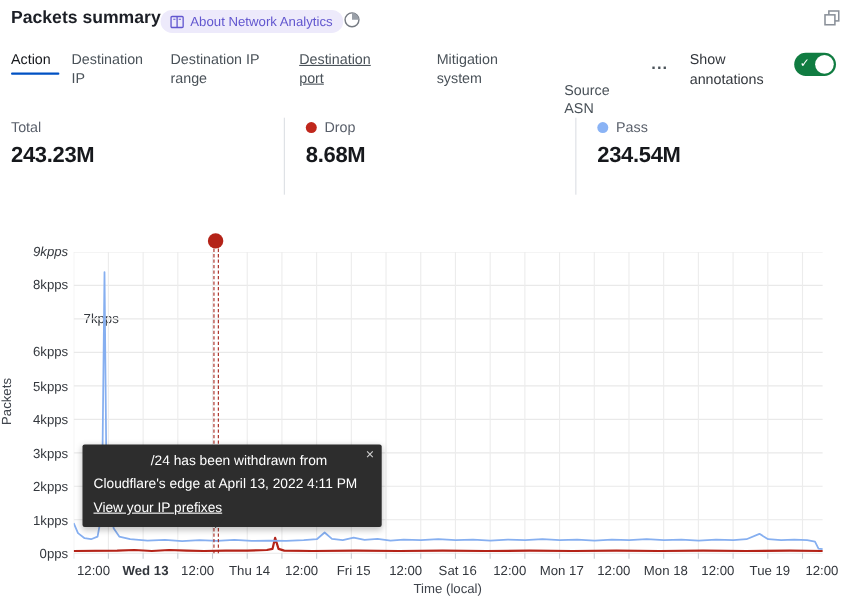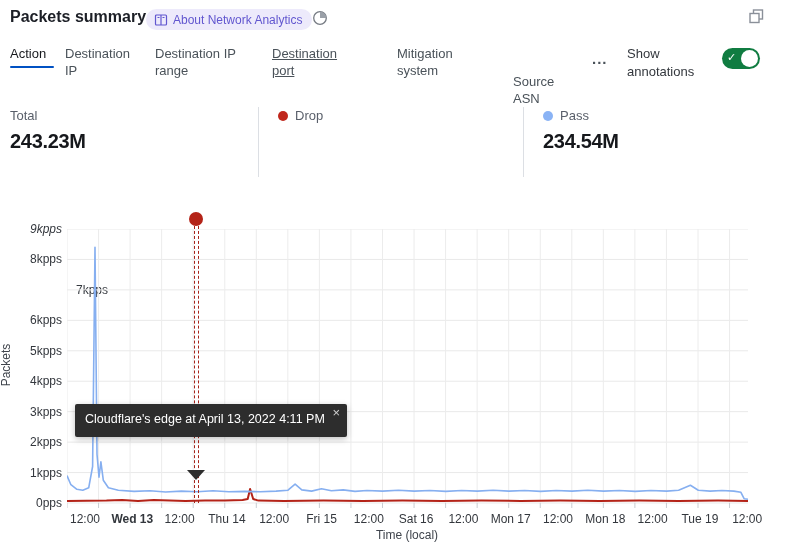--- a/index.html
+++ b/index.html
@@ -116,20 +116,21 @@
       <span>Total</span>
     </div>
   <div class="val">243.23M</div>
 </div>
 <div class="stat-divider" style="left:258px"></div>
 <div class="stat" style="left:278px">
   <div class="lbl">
     <span class="dot" id="drop-dot" style="background: rgb(192, 39, 28);"></span>
     <span>Drop</span>
   </div>
+  <div class="val">8.68M</div>
 </div>
 <div class="stat-divider" style="left:523px"></div>
 <div class="stat" style="left:543px">
   <div class="lbl">
     <span class="dot" id="pass-dot" style="background: rgb(138, 179, 245);"></span>
     <span>Pass</span>
   </div>
   <div class="val">234.54M</div>
 </div>
 
@@ -226,15 +227,17 @@
       <polyline points="0.0,271.9 39.5,271.6 55.2,271.0 71.0,271.9 86.8,271.0 102.6,271.6 118.4,271.9 138.1,271.6 157.8,271.6 175.6,271.0 180.7,270.0 183.1,260.0 186.2,270.0 191.4,271.6 217.0,271.9 256.5,271.6 295.9,271.9 335.4,271.6 374.8,271.9 414.3,271.6 453.7,271.9 493.2,271.6 532.6,271.9 572.1,271.6 611.6,271.9 651.0,271.6 681.0,271.9" fill="none" stroke="#b42318" stroke-width="2" stroke-linejoin="round"></polyline>
       <polyline points="0.0,246.6 3.9,255.7 9.9,260.3 15.8,261.2 21.7,258.8 25.6,237.5 28.0,18.3 30.0,225.3 32.0,248.1 33.9,232.9 36.3,251.2 41.4,258.8 51.3,261.2 67.1,262.4 82.9,261.8 98.6,263.0 114.4,262.1 130.2,262.7 146.0,261.8 161.8,262.7 177.5,262.4 193.3,262.7 209.1,262.1 221.0,261.2 228.1,255.1 234.8,260.9 244.6,262.1 254.5,259.7 264.4,261.8 276.2,260.9 288.0,262.4 299.9,261.5 315.6,262.1 331.4,261.2 347.2,262.1 363.0,261.5 378.8,262.4 394.6,261.5 410.3,262.1 426.1,261.2 441.9,262.1 457.7,261.5 473.5,262.4 489.2,261.5 505.0,262.1 520.8,261.2 536.6,262.1 552.4,261.5 568.2,262.4 583.9,261.5 599.7,262.1 611.6,261.2 623.4,256.3 631.3,261.2 643.1,262.1 655.0,261.5 666.8,262.1 673.9,263.3 677.1,269.7 681.0,270.3" fill="none" stroke="#86aff0" stroke-width="1.6" stroke-linejoin="round"></polyline>
     </g>
 </svg>
 
 <div id="annotation-line" style="left: 194.019px;"></div>
 <div id="annotation-dot" style="left: 189.019px;"></div>
 
 <div id="annotation-tooltip">
   <span id="tooltip-close">×</span>
+  <div class="tt-line1">/24 has been withdrawn from</div>
   <div class="tt-line2">Cloudflare's edge at April 13, 2022 4:11 PM</div>
+  <div><span class="tt-link">View your IP prefixes</span></div>
 </div>
 <div id="tooltip-caret" style="left: 187.019px;"></div>
 
 </body></html>

